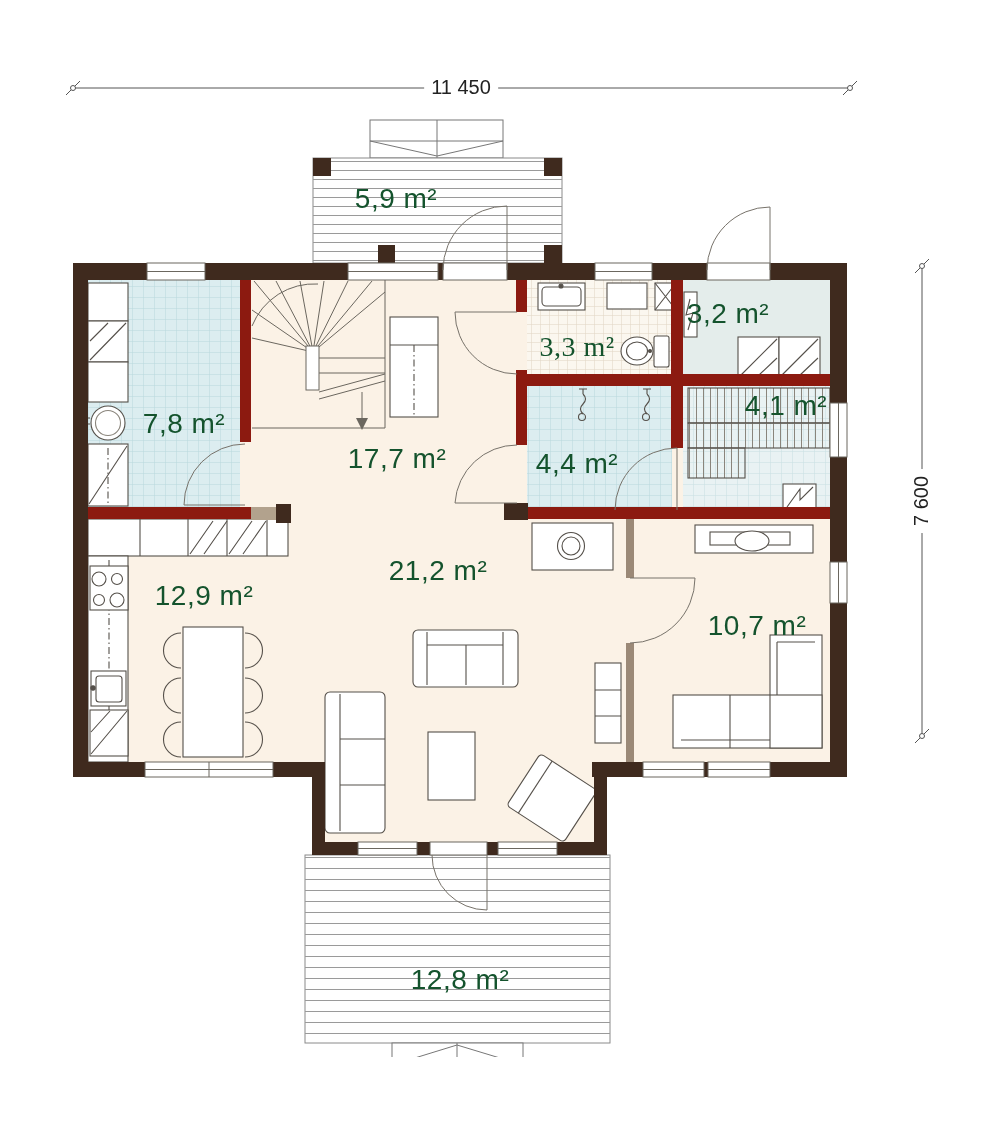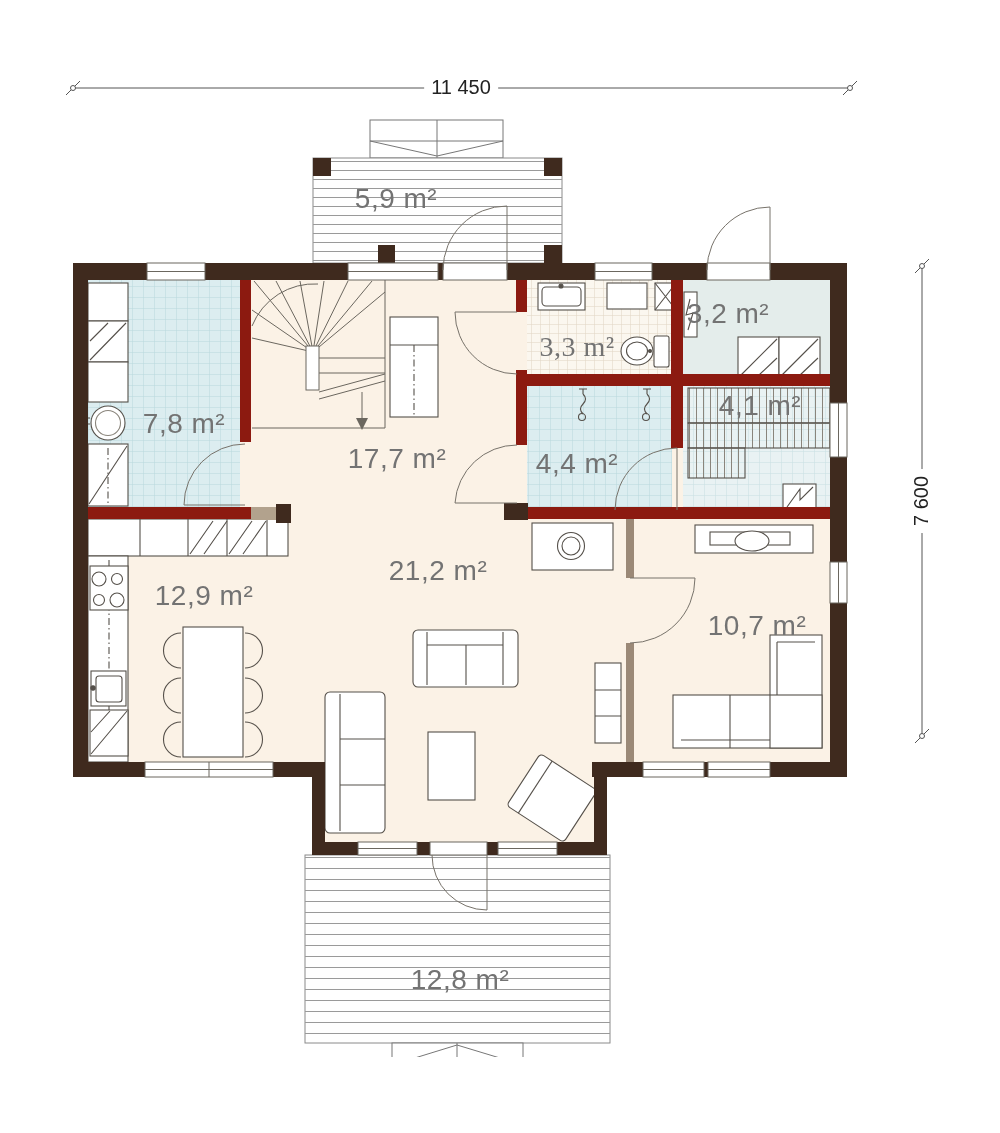--- a/index.html
+++ b/index.html
@@ -1,19 +1,19 @@
 <!DOCTYPE html>
 <html><head>
 <meta charset="utf-8">
 <style>
   html,body{margin:0;padding:0;background:#ffffff;}
   .canvas{position:relative;width:1000px;height:1057px;background:#fff;overflow:hidden;
           font-family:"Liberation Sans",sans-serif;}
   .layer{position:absolute;left:0;top:0;}
-  .rlabel{position:absolute;transform:translate(-50%,-50%);font-size:28px;color:#737373;
+  .rlabel{position:absolute;transform:translate(-50%,-50%);font-size:28px;color:#14532d;
           white-space:nowrap;letter-spacing:.5px;}
   .dlabel{position:absolute;transform:translate(-50%,-50%);font-size:20px;color:#222;
           background:#fff;padding:0 7px;white-space:nowrap;}
   .dlabel.vert{transform:translate(-50%,-50%) rotate(-90deg);}
 </style>
 </head>
 <body>
 
 <div class="canvas">
 
@@ -343,20 +343,20 @@
 </svg>
 
 <div class="dlabel" style="left:461px;top:87px;">11 450</div>
 <div class="dlabel vert" style="left:921px;top:501px;">7 600</div>
 
 <div class="rlabel" style="left:396px;top:199px;">5,9 m²</div>
 <div class="rlabel" style="left:184px;top:424px;">7,8 m²</div>
 <div class="rlabel" style="left:397px;top:459px;">17,7 m²</div>
 <div class="rlabel" style="left:577px;top:347px;font-family:Liberation Serif, serif;">3,3 m²</div>
 <div class="rlabel" style="left:728px;top:314px;">3,2 m²</div>
-<div class="rlabel" style="left:760px;top:406px;">4,1 m²</div>
+<div class="rlabel" style="left:786px;top:406px;">4,1 m²</div>
 <div class="rlabel" style="left:577px;top:464px;text-align:right;">4,4 m²</div>
 <div class="rlabel" style="left:438px;top:571px;">21,2 m²</div>
 <div class="rlabel" style="left:204px;top:596px;">12,9 m²</div>
 <div class="rlabel" style="left:757px;top:626px;">10,7 m²</div>
 <div class="rlabel" style="left:460px;top:980px;">12,8 m²</div>
 
 </div>
 
 </body></html>

